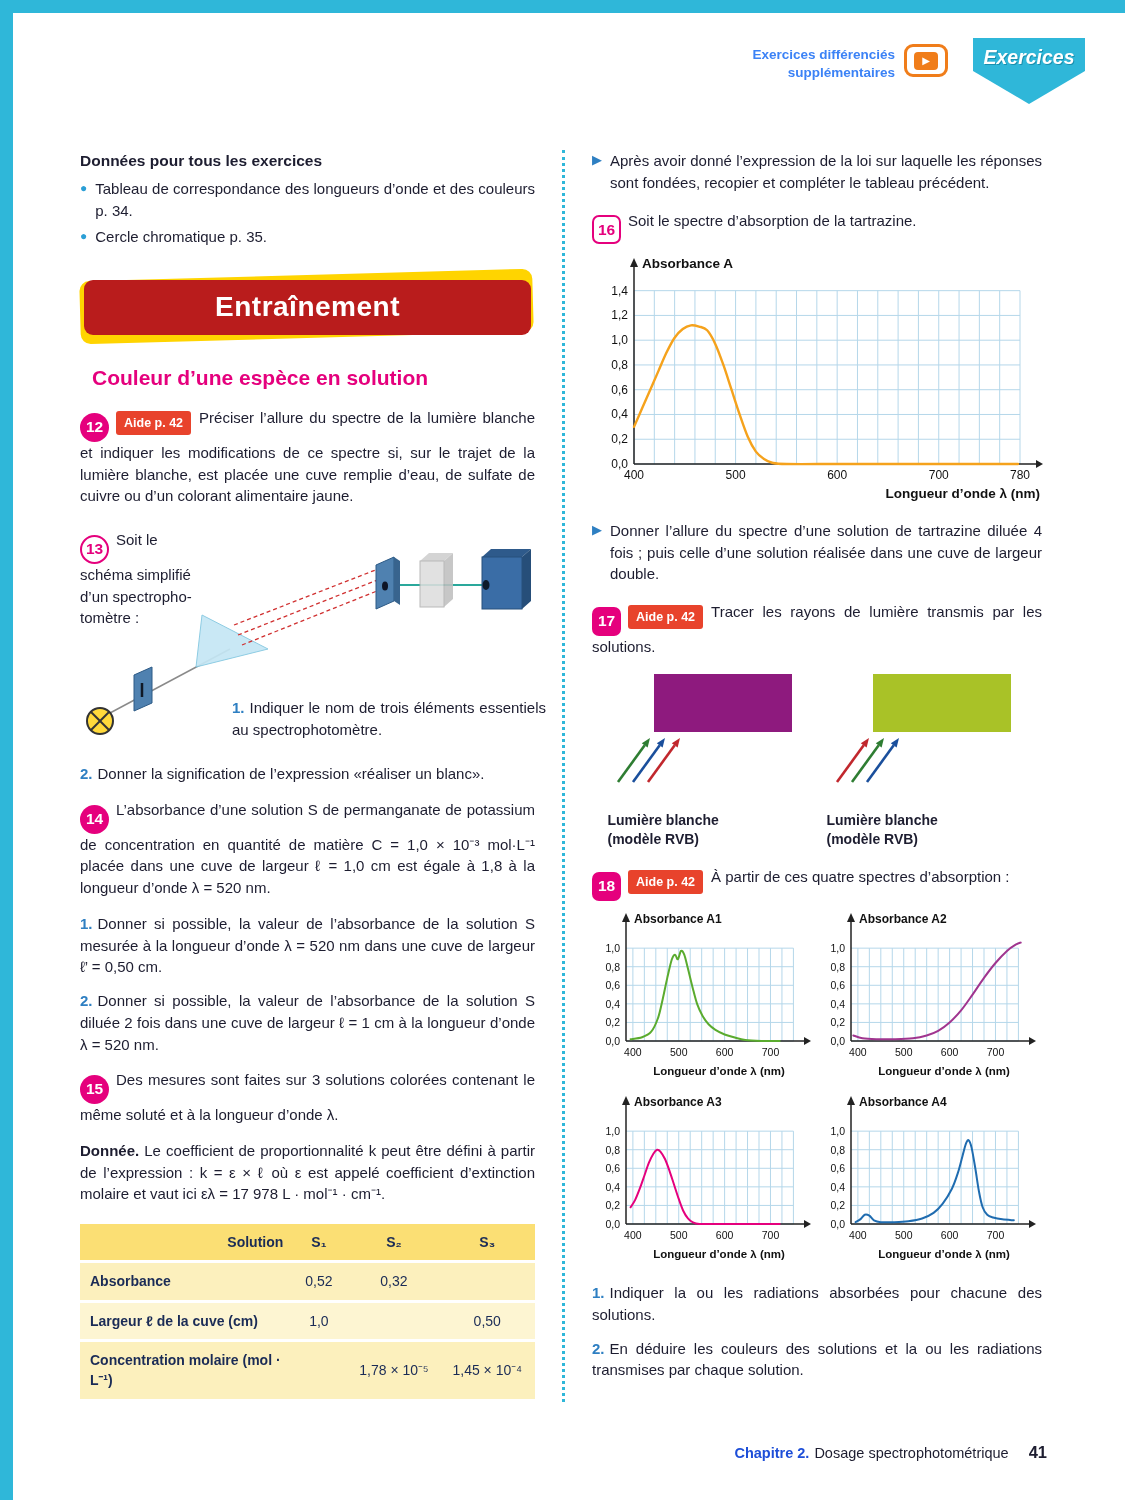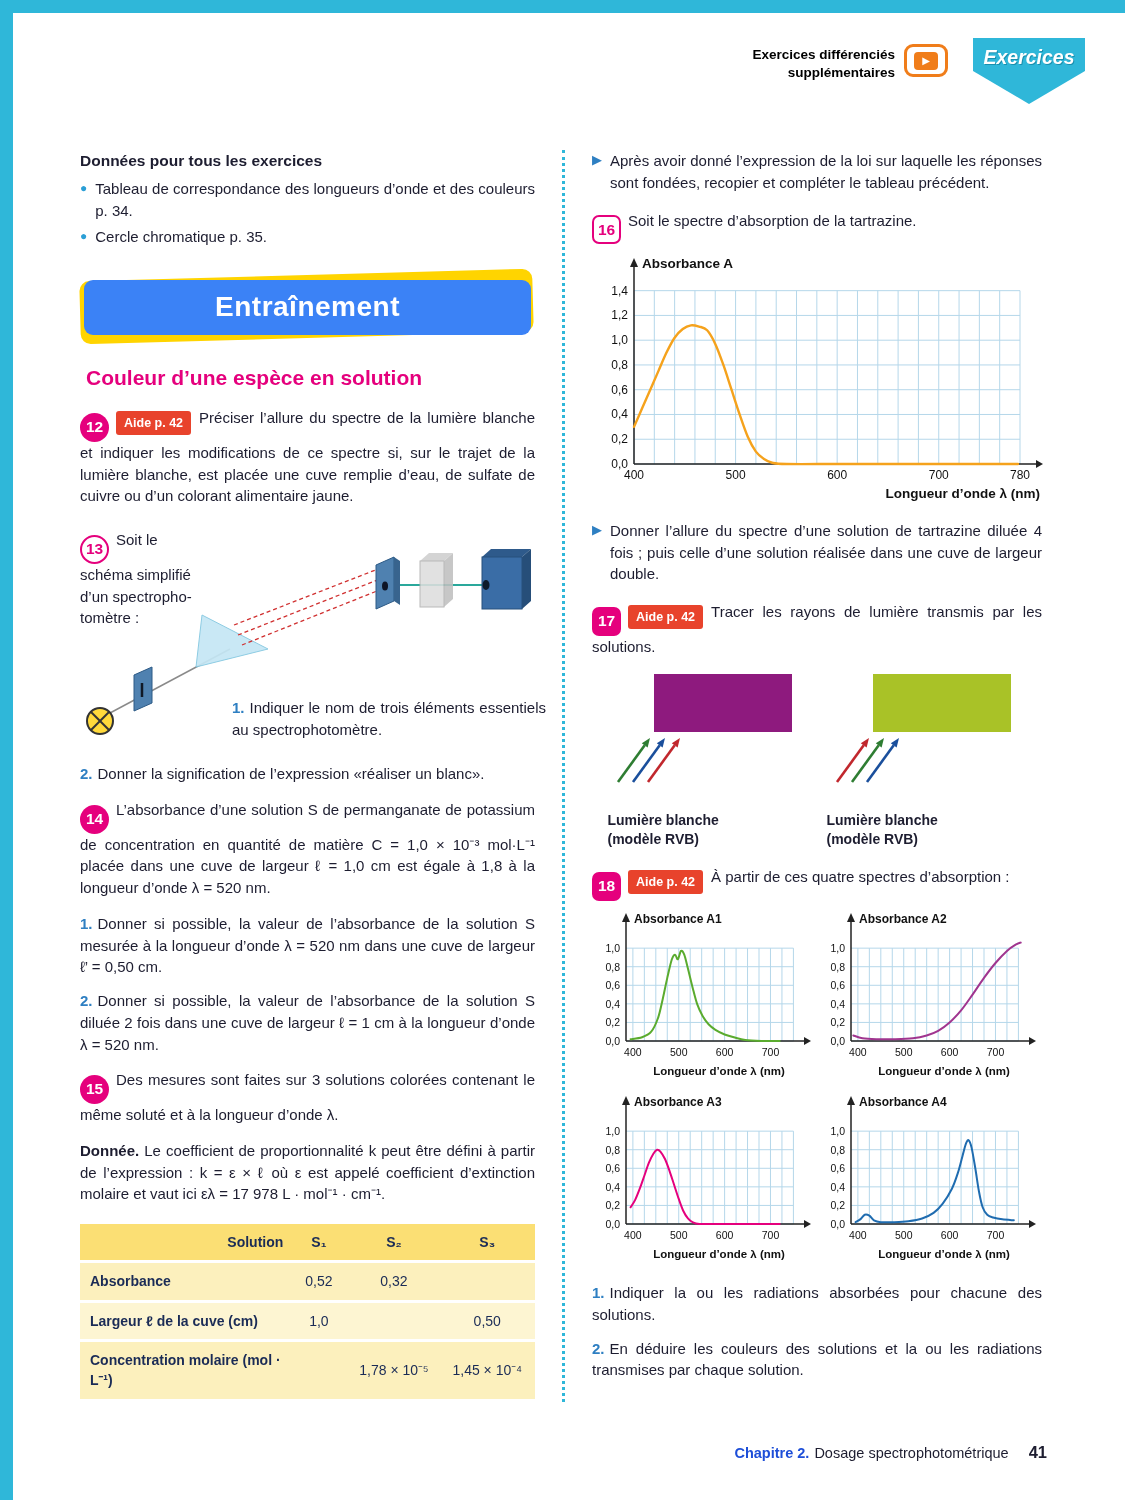--- a/index.html
+++ b/index.html
@@ -2,21 +2,21 @@
 <html><head>
 <meta charset="utf-8">
 <style>
   html,body{margin:0;padding:0;background:#e8e8e8;}
   .page{position:relative;width:1125px;height:1500px;background:#ffffff;overflow:hidden;
         font-family:"Liberation Sans",sans-serif;font-size:15px;color:#1d1d30;line-height:1.45;}
   .edge-top{position:absolute;top:0;left:0;width:1125px;height:13px;background:#2fb7d9;}
   .edge-left{position:absolute;top:0;left:0;width:13px;height:1500px;background:#2fb7d9;}
 
   
-  .header-extra{position:absolute;top:46px;right:230px;text-align:right;color:#000000;
+  .header-extra{position:absolute;top:46px;right:230px;text-align:right;color:#3b82f6;
                 font-size:13.5px;font-weight:700;line-height:1.3;}
   .play-button{position:absolute;top:44px;right:177px;width:44px;height:33px;border:3px solid #f07d1a;
                border-radius:9px;display:flex;align-items:center;justify-content:center;box-sizing:border-box;background:#fff;cursor:pointer;}
   .play-inner{width:24px;height:18px;background:#f07d1a;border-radius:4px;display:flex;align-items:center;justify-content:center;}
   .play-glyph{color:#fff;font-size:10px;line-height:1;}
   .exercices-banner{position:absolute;top:38px;right:40px;width:112px;height:66px;background:#2fb7d9;
         clip-path:polygon(0 0,100% 0,100% 50%,50% 100%,0 50%);color:#fff;font-weight:800;font-style:italic;
         font-size:19.5px;text-align:center;padding-top:5px;box-sizing:border-box;text-shadow:1px 1px 0 #1a8fae;}
 
   
@@ -25,24 +25,24 @@
   .divider{width:0;flex:none;border-left:3px dotted #2fb7d9;margin:0 27px;}
   .col-right{width:450px;flex:none;}
 
   .donnees-title{font-weight:700;font-size:15.5px;margin-bottom:6px;}
   .donnees-item{display:flex;margin-bottom:4px;}
   .dot{color:#2b9fd6;margin-right:8px;font-size:12px;line-height:1.7;}
   .item-text{text-align:justify;}
 
   .banner-wrap{position:relative;height:55px;margin:32px 4px 22px 4px;}
   .banner-yellow{position:absolute;left:-4px;right:-2px;top:-5px;bottom:-3px;background:#ffd400;border-radius:10px;transform:rotate(-1.6deg);}
-  .banner-blue{position:absolute;inset:0;background:#3b82f6;border-radius:9px;display:flex;align-items:center;justify-content:center;
+  .banner-blue{position:absolute;inset:0;background:#b91c1c;border-radius:9px;display:flex;align-items:center;justify-content:center;
                color:#fff;font-size:28px;font-weight:800;letter-spacing:.5px;}
 
-  .section-pink{font-size:21px;font-weight:800;color:#e5007d;margin:28px 0 14px 6px;}
+  .section-pink{font-size:21px;font-weight:800;color:#e5007d;margin:28px 0 14px 12px;}
   .para{margin:14px 0;text-align:justify;}
   .q{margin:12px 0;text-align:justify;}
   .qnum{color:#2e7fc2;font-weight:700;margin-right:5px;}
 
   .badge{display:inline-flex;width:29px;height:29px;border-radius:50%;background:#e5007d;color:#fff;font-weight:800;
          font-size:15.5px;align-items:center;justify-content:center;margin-right:7px;vertical-align:-9px;box-sizing:border-box;}
   .badge.outline{background:#fff;color:#e5007d;border:2.5px solid #e5007d;}
   .badge.square{border-radius:7px;}
   .aide-tag{display:inline-block;background:#e8432c;color:#fff;font-weight:700;font-size:12.5px;padding:3px 8px;
             border-radius:3px;margin-right:8px;vertical-align:-4px;cursor:pointer;}

